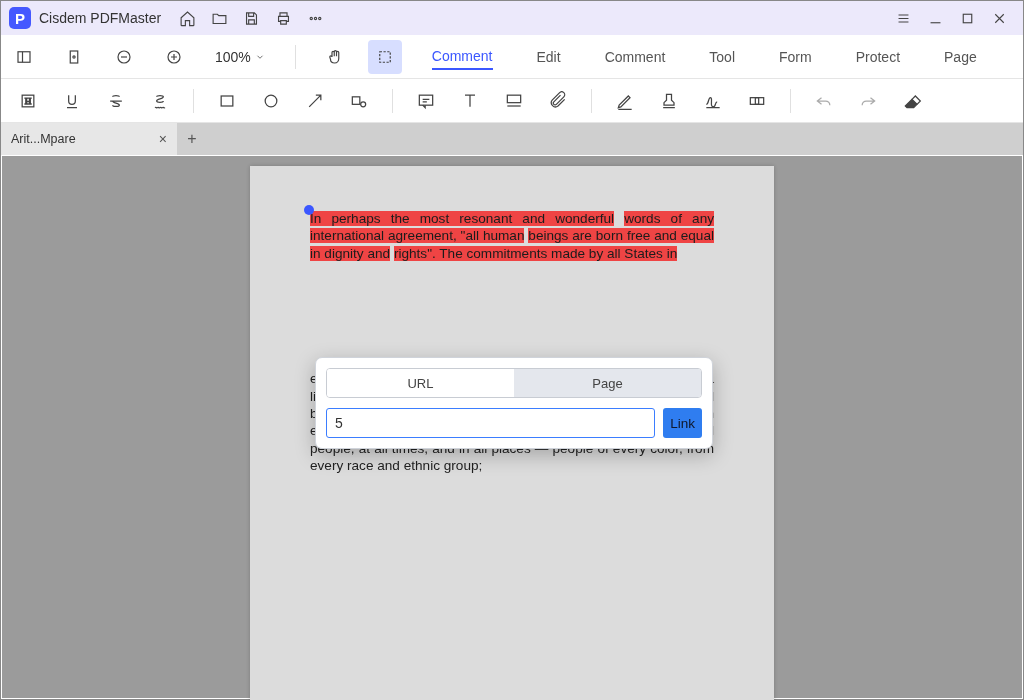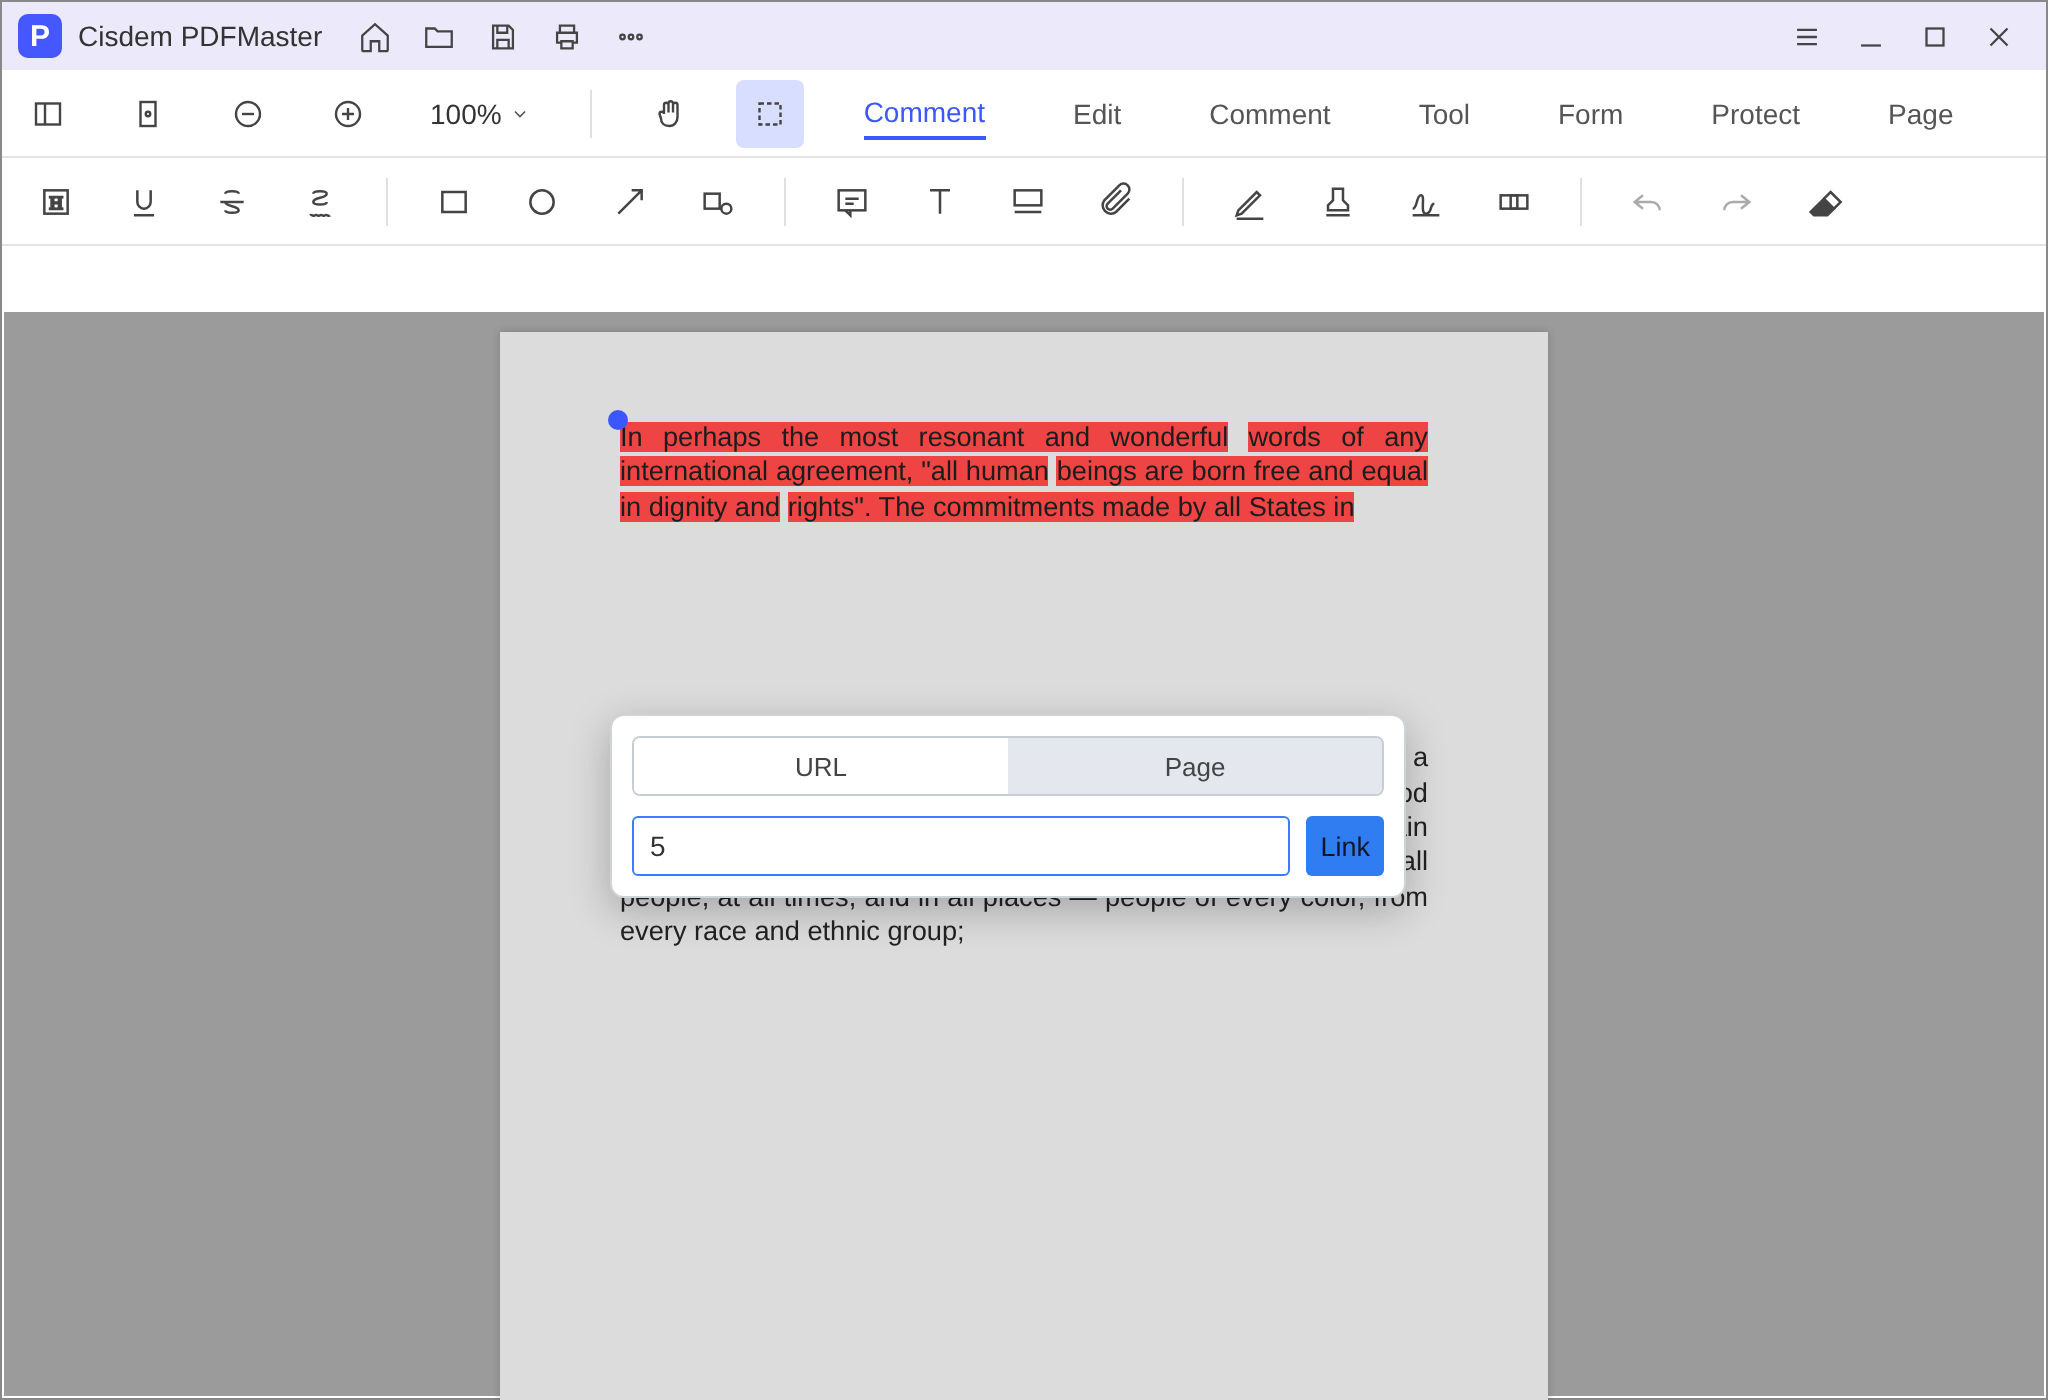--- a/index.html
+++ b/index.html
@@ -33,21 +33,21 @@
   .header-row { display:flex; justify-content:flex-end; align-items:flex-start; gap:14px; margin-bottom:26px; }
   .pg-heading { font-family: Georgia, serif; font-size:17px; color:#222; padding-right:10px; }
   .vline { width:1px; background:#222; height:78px; margin-top:-34px; }
   .un-block { width:52px; text-align:center; }
   .un-emblem { font-size:18px; color:#3a4bcf; display:block; }
   .un-text { background:#9aa2ff; color:#1b2a7c; font-size:8.5px; font-weight:600; line-height:1.1; padding:1px 2px; display:inline-block; }
   .body-text { font-family: Arial, sans-serif; font-size:13.6px; color:#222; line-height:1.28; text-align:justify; position:relative; }
   .body-text .hl { background:#ef4444; color:#1c1c1c; }
   .handle { position:absolute; width:10px; height:10px; border-radius:50%; background:#3b57ff; left:-6px; top:-5px; }
 
-  .popover { position:absolute; left:304px; top:356px; width:398px; background:#fff; border:1px solid #cfd3da; border-radius:7px; box-shadow:0 6px 20px rgba(0,0,0,0.25); padding:10px; z-index:10; }
+  .popover { position:absolute; left:314px; top:356px; width:398px; background:#fff; border:1px solid #cfd3da; border-radius:7px; box-shadow:0 6px 20px rgba(0,0,0,0.25); padding:10px; z-index:10; }
   .seg { display:flex; border:1px solid #c8ccd3; border-radius:4px; overflow:hidden; height:30px; margin-bottom:10px; }
   .seg-item { flex:1; display:flex; align-items:center; justify-content:center; font-size:13px; color:#444; cursor:pointer; }
   .seg-item.sel { background:#fff; color:#444; }
   .seg-item.unsel { background:#e4e7ed; }
   .pop-label { font-size:12.5px; color:#555; margin-bottom:8px; }
   .pop-row { display:flex; gap:8px; align-items:center; }
   .pop-input { flex:1; height:30px; border:1px solid #3b7dff; border-radius:3px; padding:0 8px; font-size:14px; color:#333; outline:none; }
   .link-btn { height:30px; padding:0 7px; background:#2f7df0; color:#0f172a; border:none; border-radius:3px; font-size:13.5px; cursor:pointer; }
   .dim { opacity:0.45; }
 </style>
@@ -265,20 +265,27 @@
         </svg>
       </div>
     <div class="annot-btn">
         <svg viewBox="0 0 24 24" fill="#444" stroke="#444">
           <path d="M4 18l8-8 6 6-4 4H6z" fill="#444"></path>
           <path d="M12 10l4-4 6 6-4 4" fill="none"></path>
         </svg>
       </div>
   </div>
 
+  <div class="tabstrip">
+    <div class="doc-tab">
+      <span>Arit...Mpare</span>
+      <span class="close">×</span>
+    </div>
+    <div class="add-tab">+</div>
+  </div>
 
   <div class="viewport">
     <div class="page">
       <div class="body-text">
         <span class="handle"></span>
         <span class="hl">In  perhaps  the  most  resonant  and  wonderful</span>
         <span class="hl">words of any international agreement, "all human</span>
         <span class="hl">beings  are  born  free  and  equal  in  dignity  and</span>
         <span class="hl">rights".  The  commitments  made  by  all  States  in</span>
         <div style="height:108px"></div>

